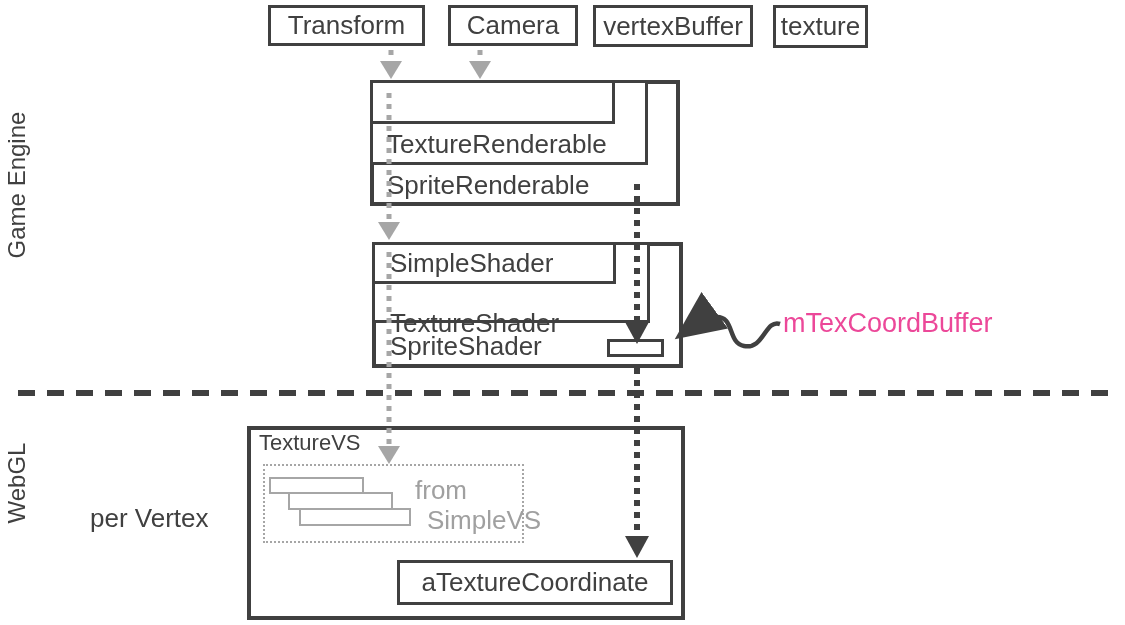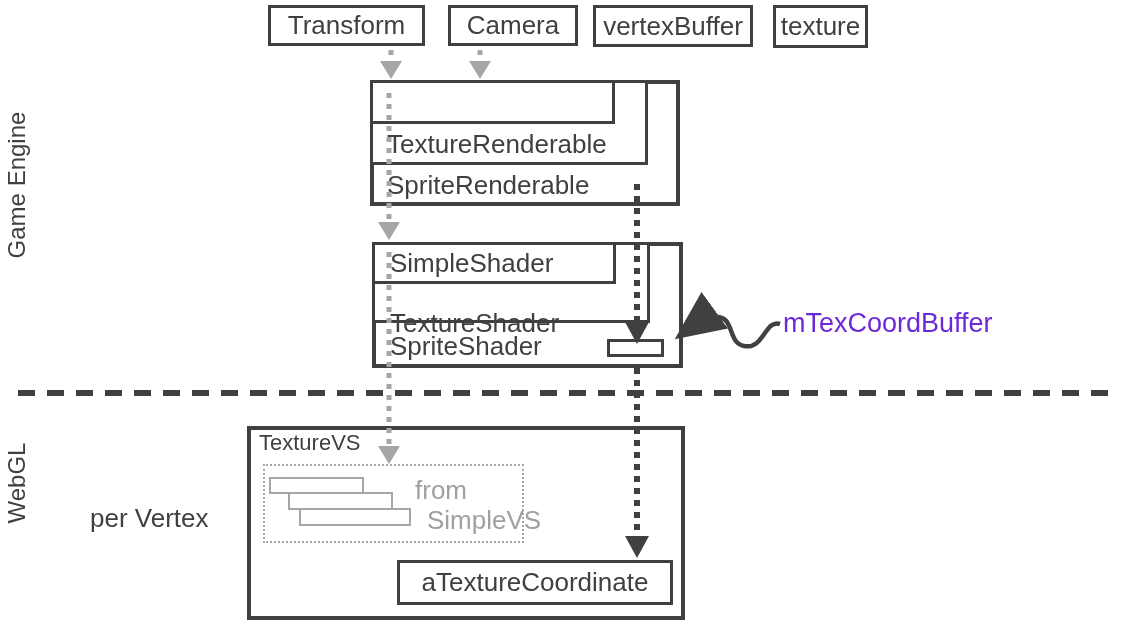--- a/index.html
+++ b/index.html
@@ -37,21 +37,21 @@
   .graytext { color: #a0a0a0; }
   .snippet-rect {
     position: absolute; box-sizing: border-box;
     border: 2px solid #a6a6a6; background: #ffffff; z-index: 4;
   }
   #arrow-layer {
     position: absolute; left: 0; top: 0; z-index: 6; pointer-events: none;
   }
   #annotation-label {
     position: absolute; left: 783px; top: 308px;
-    font-size: 27px; color: #6d28d9; white-space: nowrap; z-index: 3;
+    font-size: 27px; color: #ec4899; white-space: nowrap; z-index: 3;
   }
 </style>
 </head>
 <body>
 
 <div id="stage">
 
   <div class="rotated" style="left:-63px; top:172px; width:160px; height:26px;">Game Engine</div>
   <div class="rotated" style="left:-28px; top:470px; width:90px; height:26px;">WebGL</div>
   <div class="abs" style="left:90px; top:503px; font-size:26px; white-space:nowrap;">per Vertex</div>

